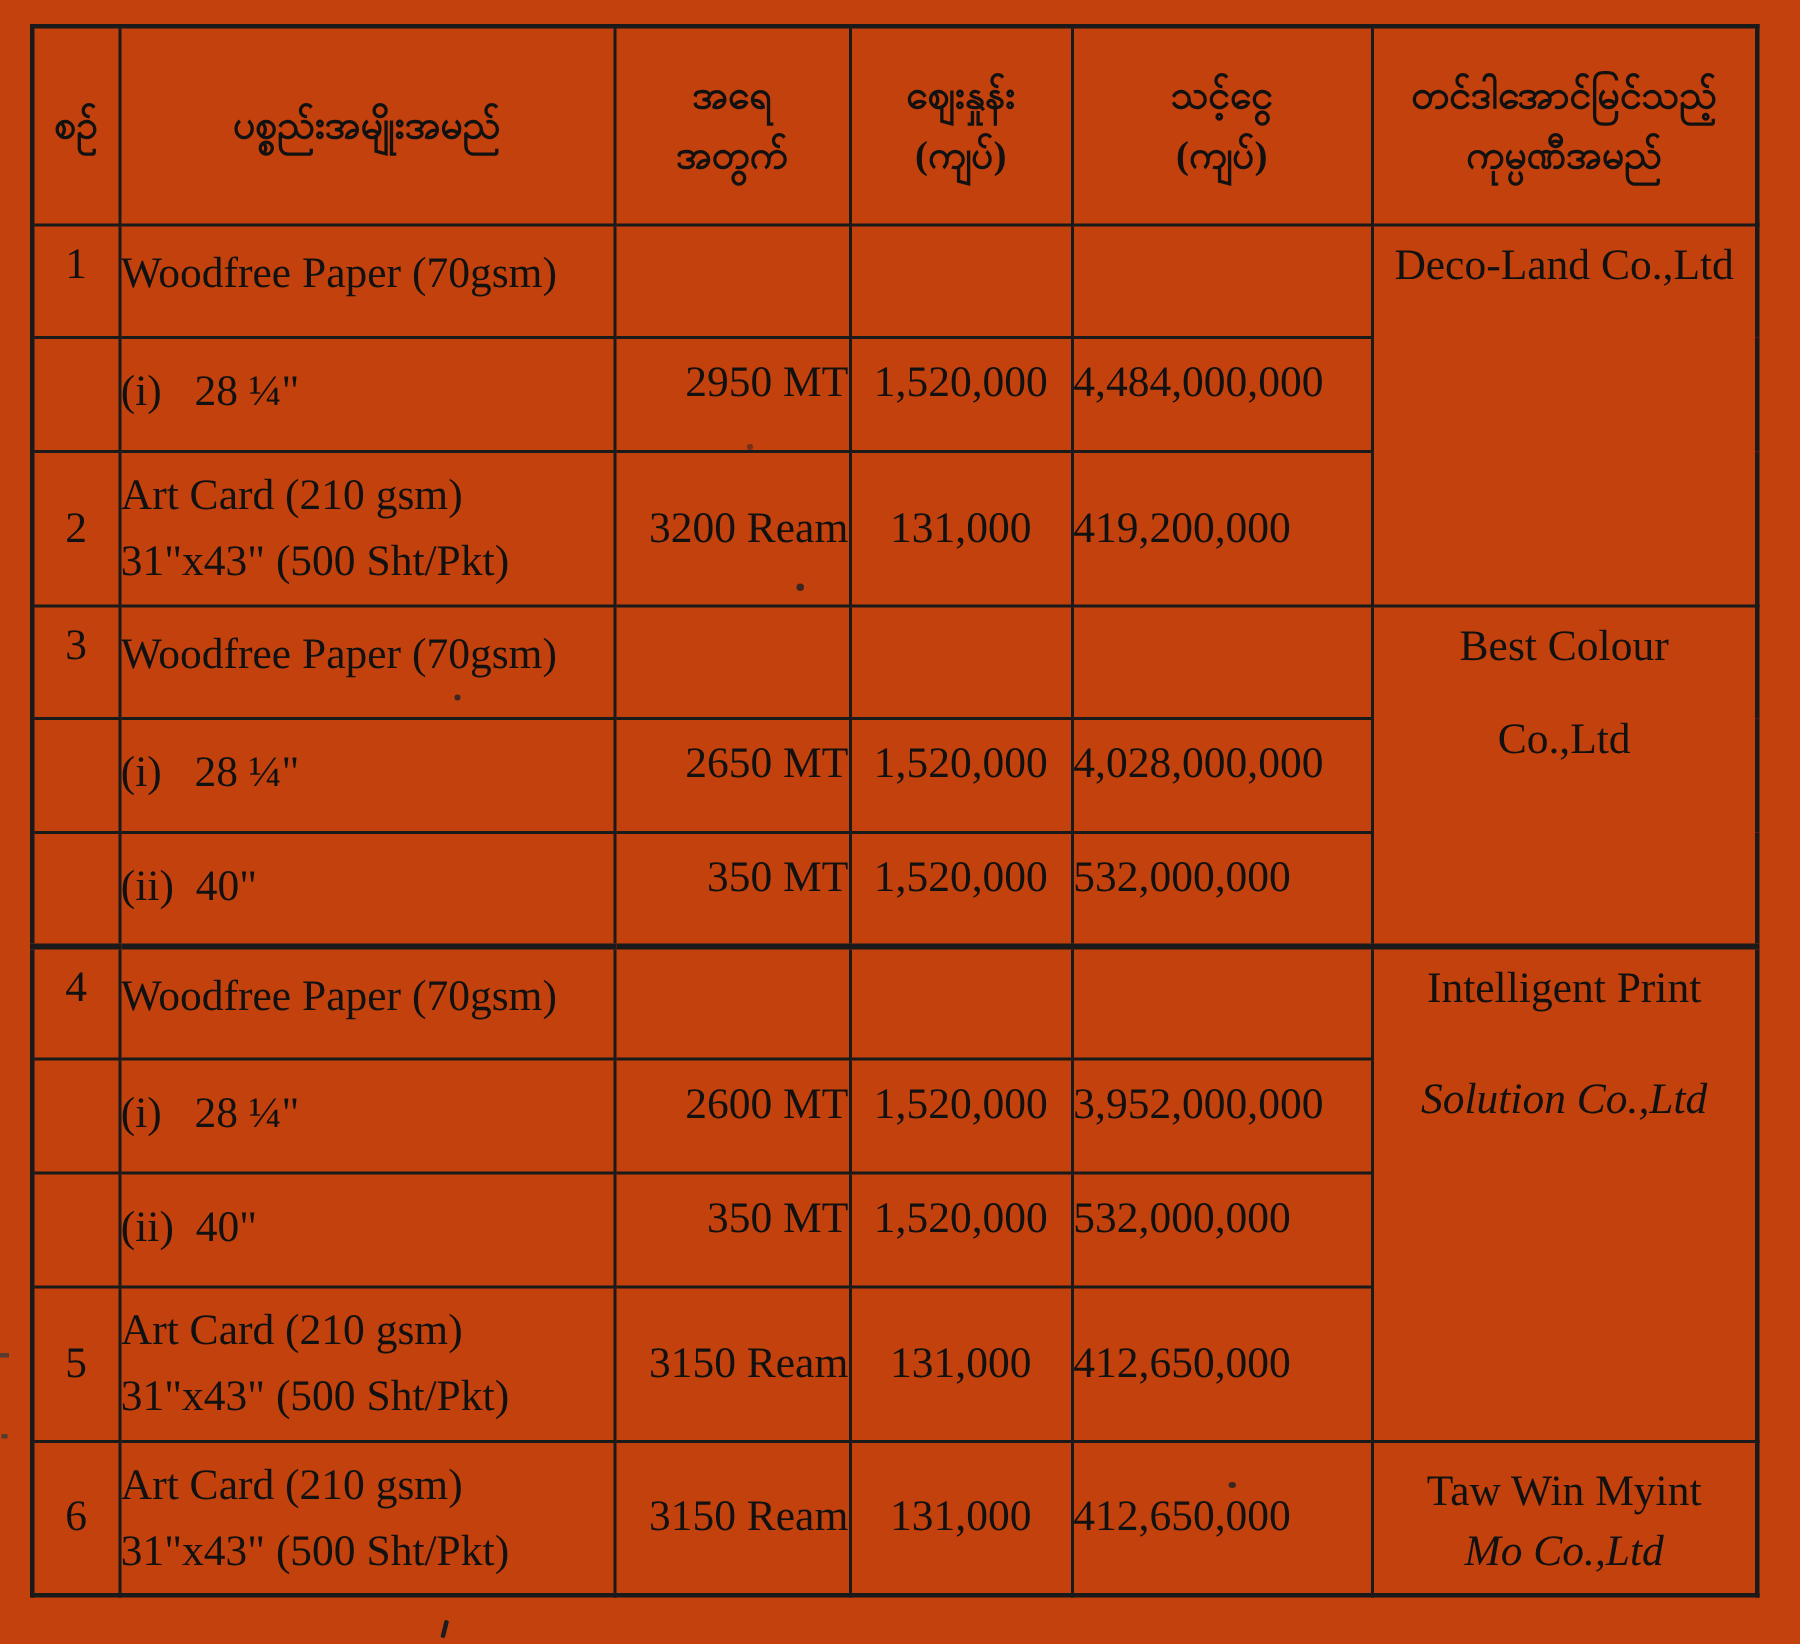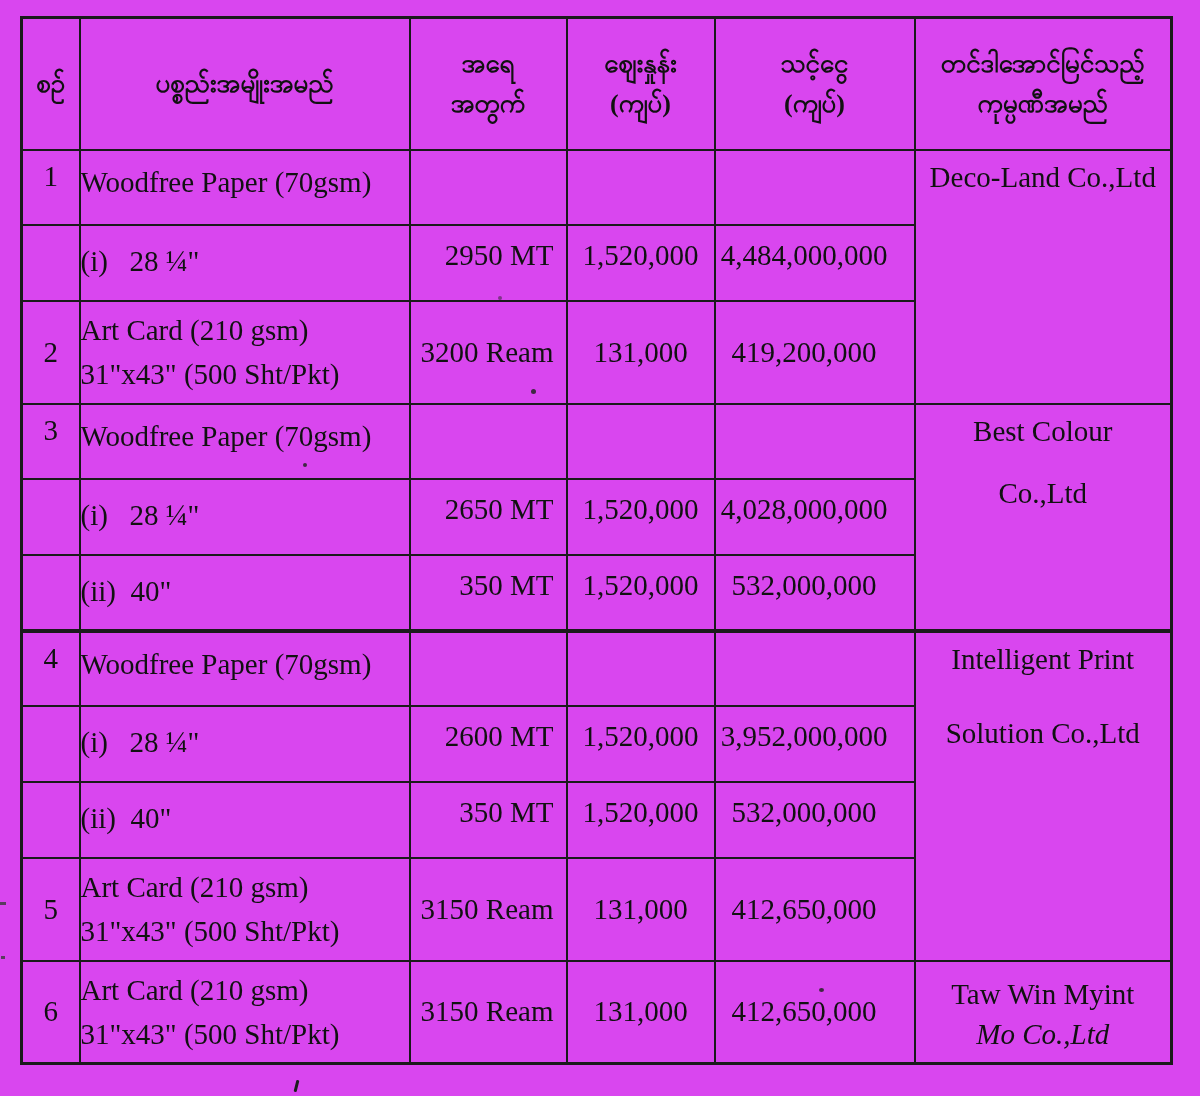--- a/index.html
+++ b/index.html
@@ -1,19 +1,19 @@
 <!DOCTYPE html>
 <html><head>
 <meta charset="utf-8">
 <style>
   html,body{margin:0;padding:0;}
   .page{
     position:relative;
     width:1200px;height:1096px;
-    background:#d946ef;
+    background:#c2410c;
     color:#111;
     font-family:"Liberation Serif","DejaVu Serif",serif;
     overflow:hidden;
   }
   table.tender{
     position:absolute;left:20px;top:16px;
     width:1150px;
     border-collapse:collapse;
     table-layout:fixed;
     border:3px solid #1a1a1a;
@@ -40,33 +40,33 @@
   tr.art{height:103px;}
   tr.thick td{border-top-width:4px;}
 
   td{font-size:29px;vertical-align:middle;}
   tr.wood td{vertical-align:top;padding-top:9px;}
   tr.sub td{vertical-align:top;padding-top:13px;}
 
   td.c-serial{text-align:center;}
   td.c-item{text-align:left;}
   td.c-item .l{display:block;line-height:44px;white-space:pre-wrap;}
-  td.c-qty{text-align:right;padding-right:12px;}
+  td.c-qty{text-align:right;}
   td.c-price{text-align:center;}
-  td.c-amount{text-align:center;padding-right:21px;}
+  td.c-amount{text-align:left;padding-right:21px;}
 
   td.c-company{
     text-align:center;
     vertical-align:middle;
     padding-top:4px;
   }
   td.c-company .l{display:block;line-height:34px;}
   td.c-company.gap-sm .l + .l{margin-top:6px;font-style:italic;}
   td.c-company.gap-md .l + .l{margin-top:28px;}
-  td.c-company.gap-lg .l + .l{margin-top:40px;}
+  td.c-company.gap-lg .l + .l{margin-top:40px;font-style:italic;}
 
   .speck{position:absolute;background:#232323;border-radius:50%;opacity:.85;}
   .tickmark{position:absolute;background:#1d1d1d;transform:rotate(14deg);border-radius:1px;}
   .edge-dash{position:absolute;background:#3a3a3a;opacity:.8;}
 </style>
 </head>
 <body>
 
 <div class="page">
 

